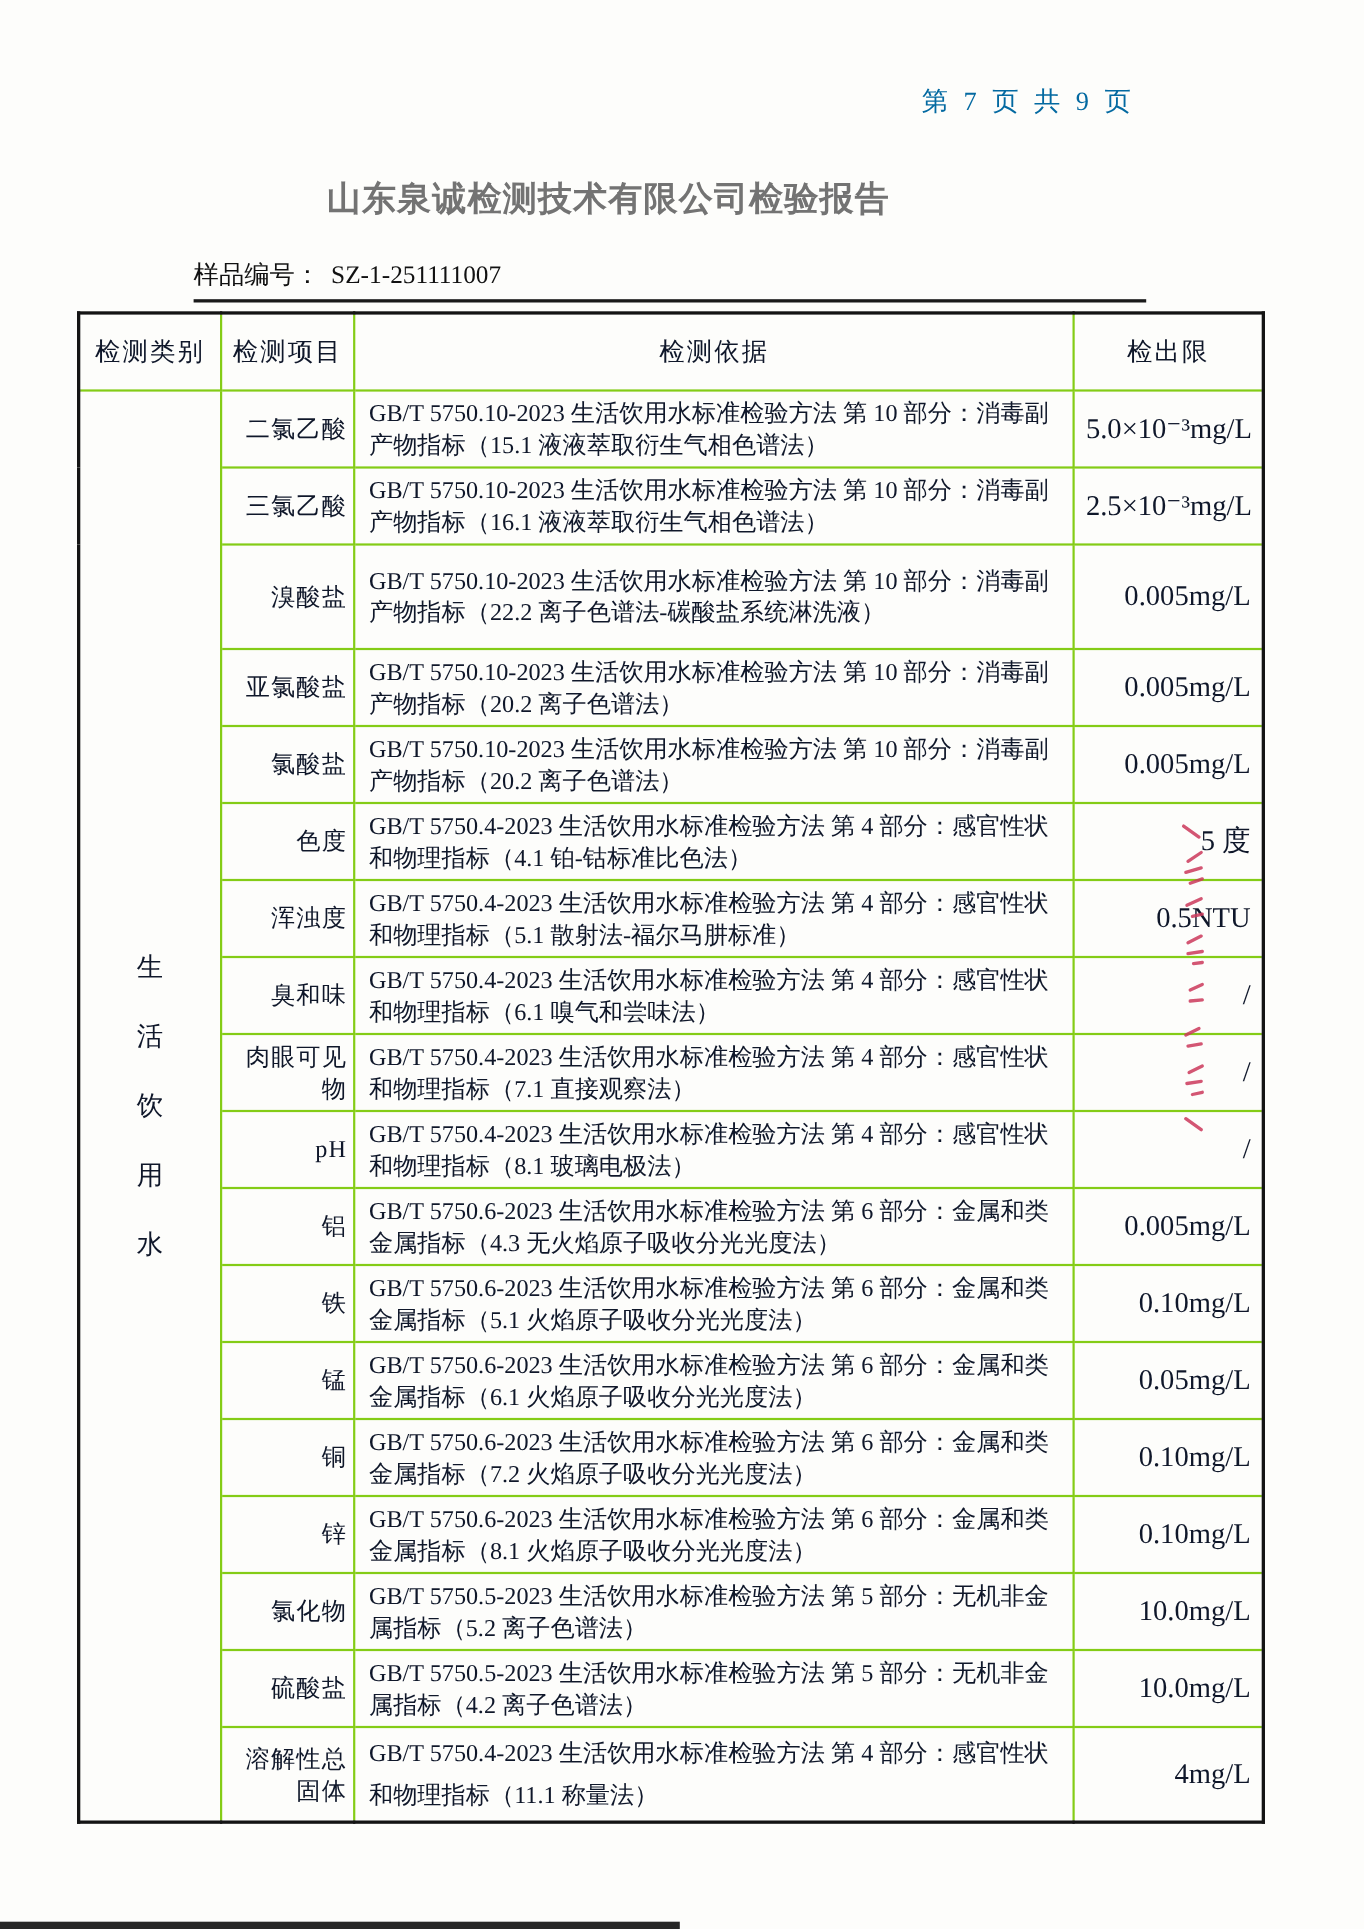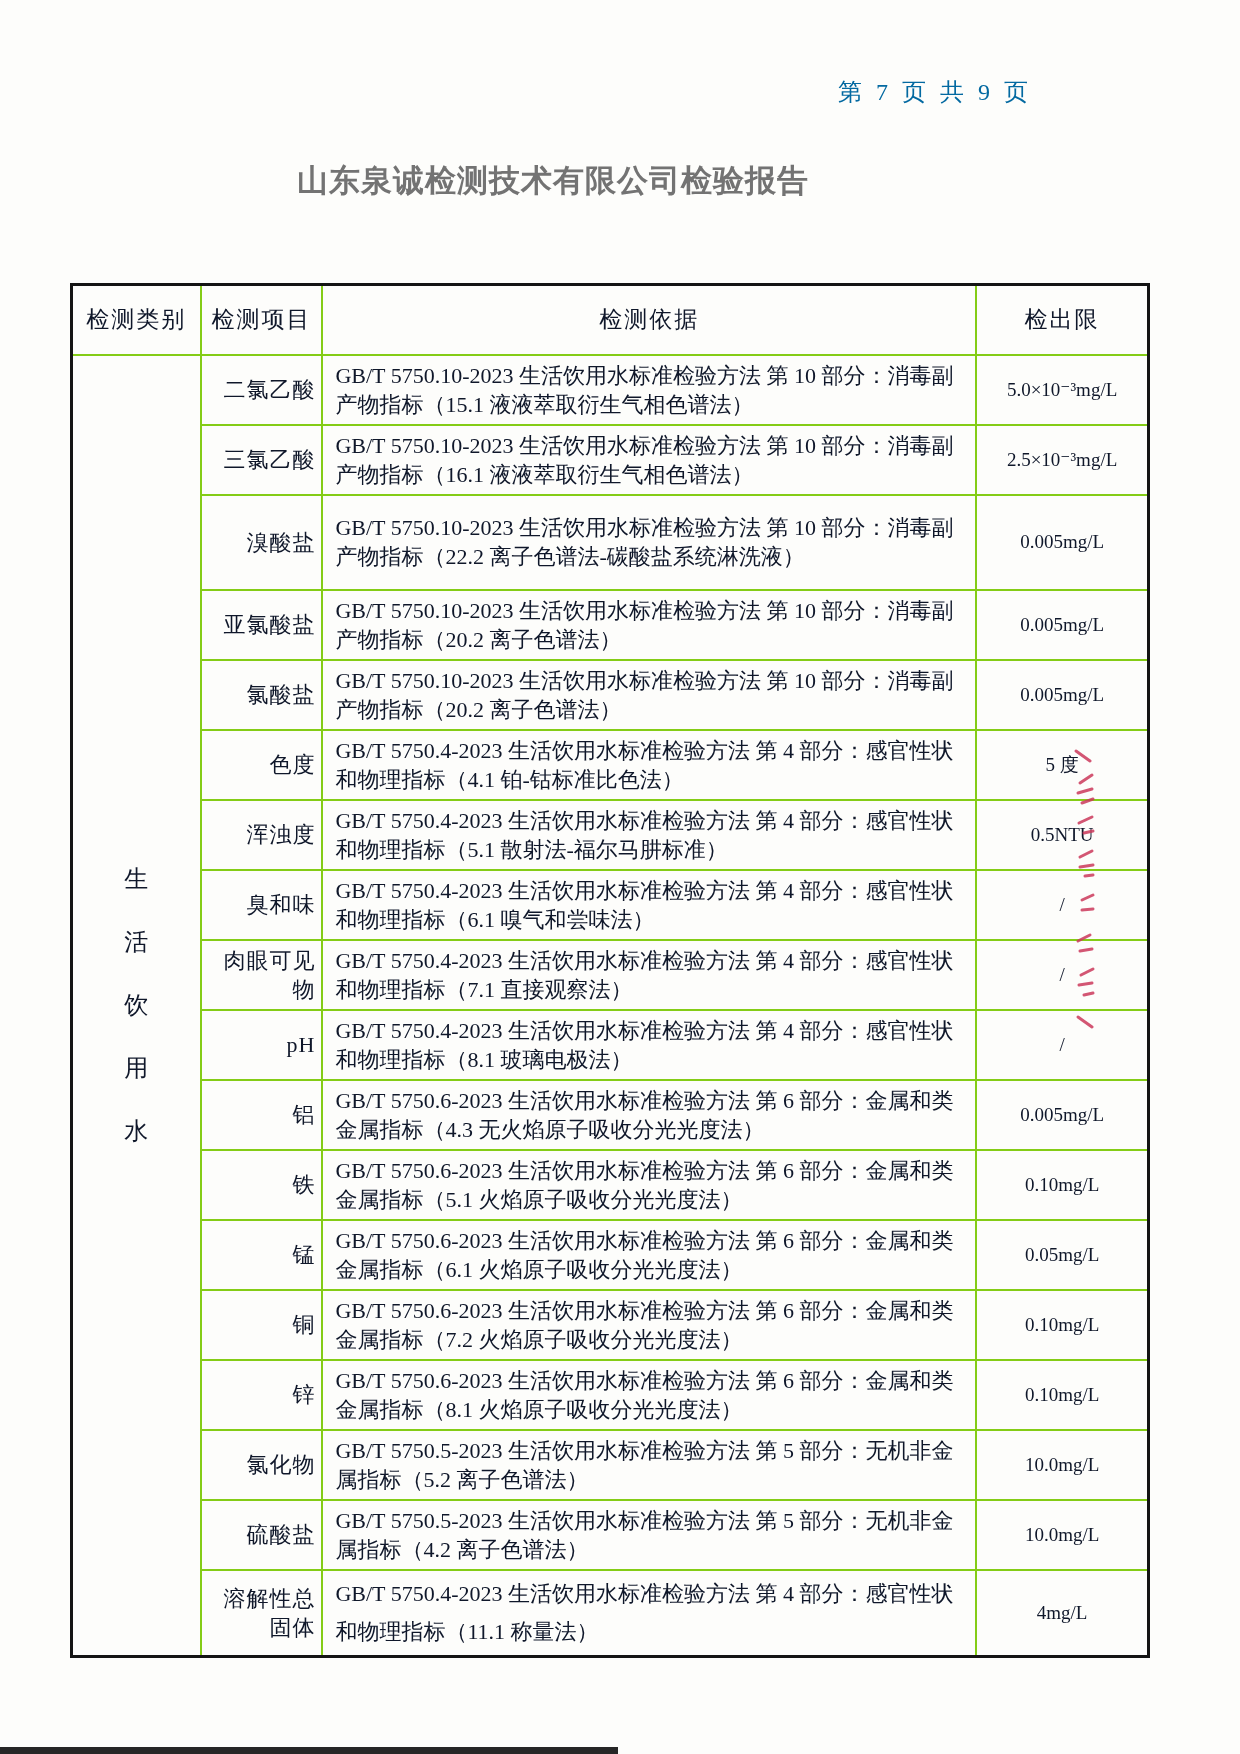--- a/index.html
+++ b/index.html
@@ -48,21 +48,21 @@
   .report-table tr.loose{height:86px;}
   td.item-cell{
     text-align:right;font-size:22px;line-height:29px;
     padding:4px 6px;letter-spacing:1px;
   }
   td.basis-cell{
     font-size:22px;line-height:29px;
     padding:4px 8px 4px 12px;text-align:left;
   }
   tr.loose td.basis-cell{line-height:38px;}
-  td.limit-cell{text-align:center;font-size:19px;padding:2px 20px;}
+  td.limit-cell{text-align:right;font-size:26px;padding:2px 10px;}
   td.category-cell{text-align:center;}
   .category-vertical{
     display:flex;flex-direction:column;align-items:center;
     gap:31px;font-size:24px;letter-spacing:0;
   }
   .stamp-edge{
     position:absolute;top:745px;left:1066px;width:30px;height:300px;
     opacity:.85;pointer-events:none;
   }
   .scan-artifact-bottom{
@@ -72,20 +72,23 @@
 </style>
 </head>
 <body>
 
 <div class="page">
 
   <div class="page-number">第 7 页 共 9 页</div>
 
   <h1 class="report-title">山东泉诚检测技术有限公司检验报告</h1>
 
+  <div class="sample-line">
+    <span class="sample-label">样品编号：</span><span class="sample-value">SZ-1-251111007</span>
+  </div>
 
   <table class="report-table">
     <colgroup>
       <col style="width:12%">
       <col style="width:11.3%">
       <col style="width:60.7%">
       <col style="width:16%">
     </colgroup>
     <thead>
       <tr>

